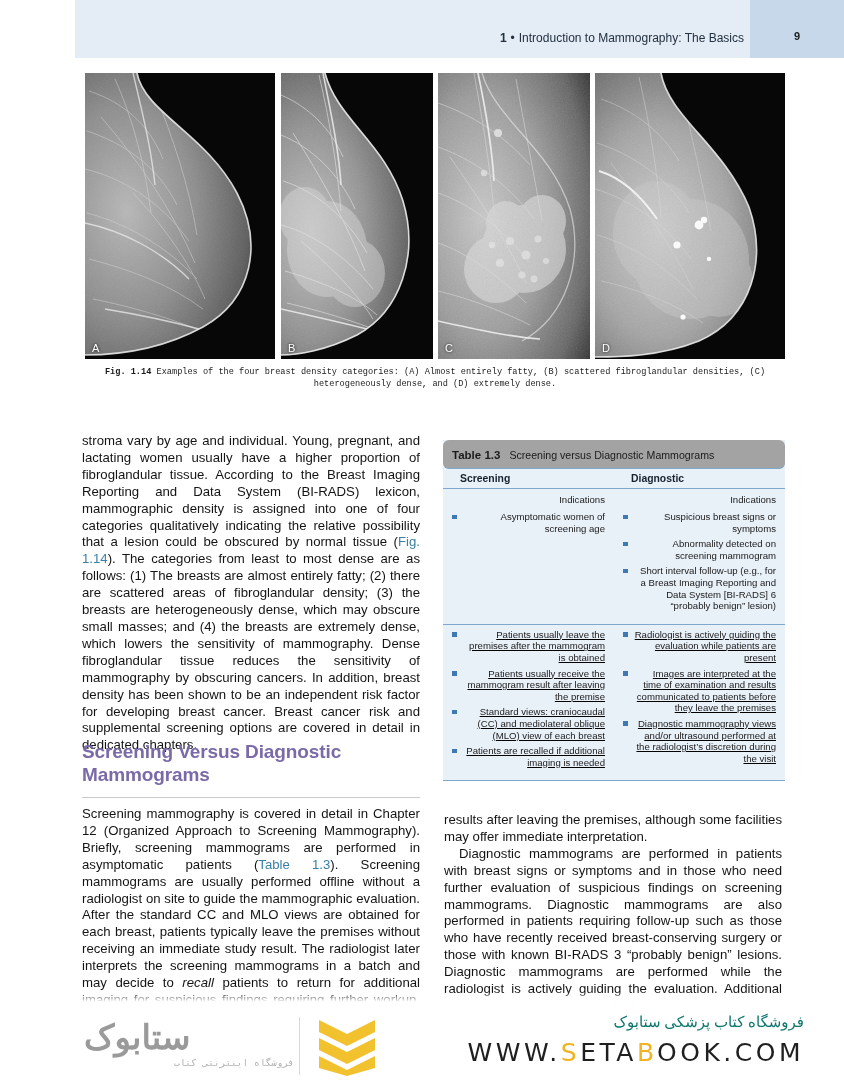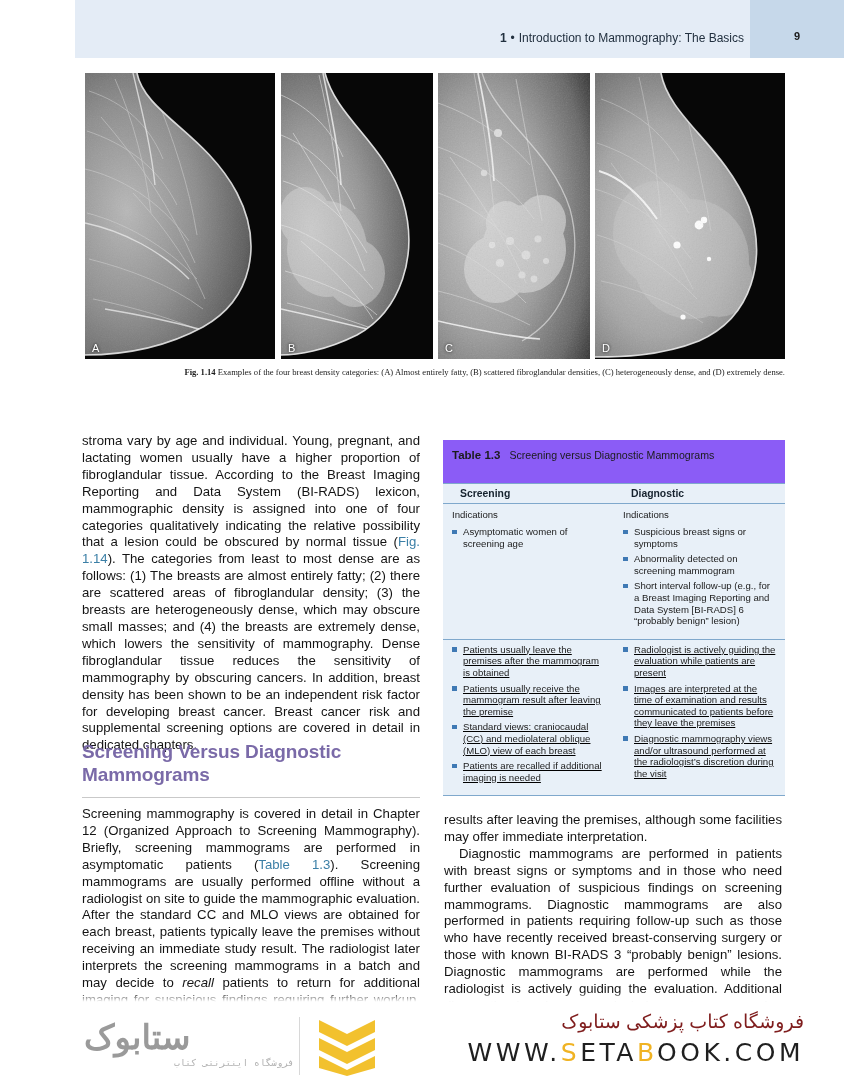--- a/index.html
+++ b/index.html
@@ -102,25 +102,25 @@
     z-index: 6;
     text-shadow: 0 0 3px rgba(0,0,0,0.9);
   }
 
   
   #figure-caption {
     position: absolute;
     left: 85px;
     top: 366px;
     width: 700px;
-    font-family: Liberation Serif, serif;
+    font-family: Liberation Mono, monospace;
     font-size: 8.6px;
     line-height: 12.4px;
     color: #1b1b1b;
-    text-align: right;
+    text-align: center;
   }
   #figure-caption .figlabel {
     font-weight: bold;
   }
 
   
   .col {
     position: absolute;
     width: 338px;
   }
@@ -179,38 +179,40 @@
   
   #table-box {
     position: absolute;
     left: 443px;
     top: 440px;
     width: 342px;
     background: #e8f0f8;
     font-family: "Liberation Sans", sans-serif;
   }
   #table-title-row {
-    padding: 5px 9px 20px 9px;
+    padding: 5px 9px 5px 9px;
     border-bottom: 1px solid #7fa8cc;
-    background: #8b5cf6;
+    background: #a3a3a3;
+    border-radius: 6px;
   }
   #table-title-row .tnum {
     font-size: 11.5px;
     font-weight: bold;
     color: #1b1b1b;
   }
   #table-title-row .ttitle {
     font-size: 10.6px;
     color: #1b1b1b;
     padding-left: 9px;
   }
   .tcol {
     width: 50%;
     box-sizing: border-box;
     padding: 0 9px;
+    text-align: right;
   }
   .tcol.left-col { padding-left: 9px; }
   .colhead-row {
     display: flex;
     border-bottom: 1px solid #7fa8cc;
   }
   .colhead {
     width: 50%;
     box-sizing: border-box;
     padding: 4px 9px 4px 9px;
@@ -309,23 +311,23 @@
   #logo-chevrons svg { display: block; }
 
   #footer-right {
     position: absolute;
     right: 40px;
     top: 6px;
     width: 430px;
     text-align: right;
   }
   #footer-fa {
-    font-family: Liberation Sans, sans-serif;
-    font-size: 19px;
-    color: #7f1d1d;
+    font-family: Liberation Serif, serif;
+    font-size: 15px;
+    color: #0f766e;
     direction: rtl;
     line-height: 22px;
   }
   #footer-url {
     font-family: "DejaVu Sans", sans-serif;
     font-size: 25px;
     letter-spacing: 3.5px;
     color: #1f1f1f;
     line-height: 34px;
     margin-top: 3px;

